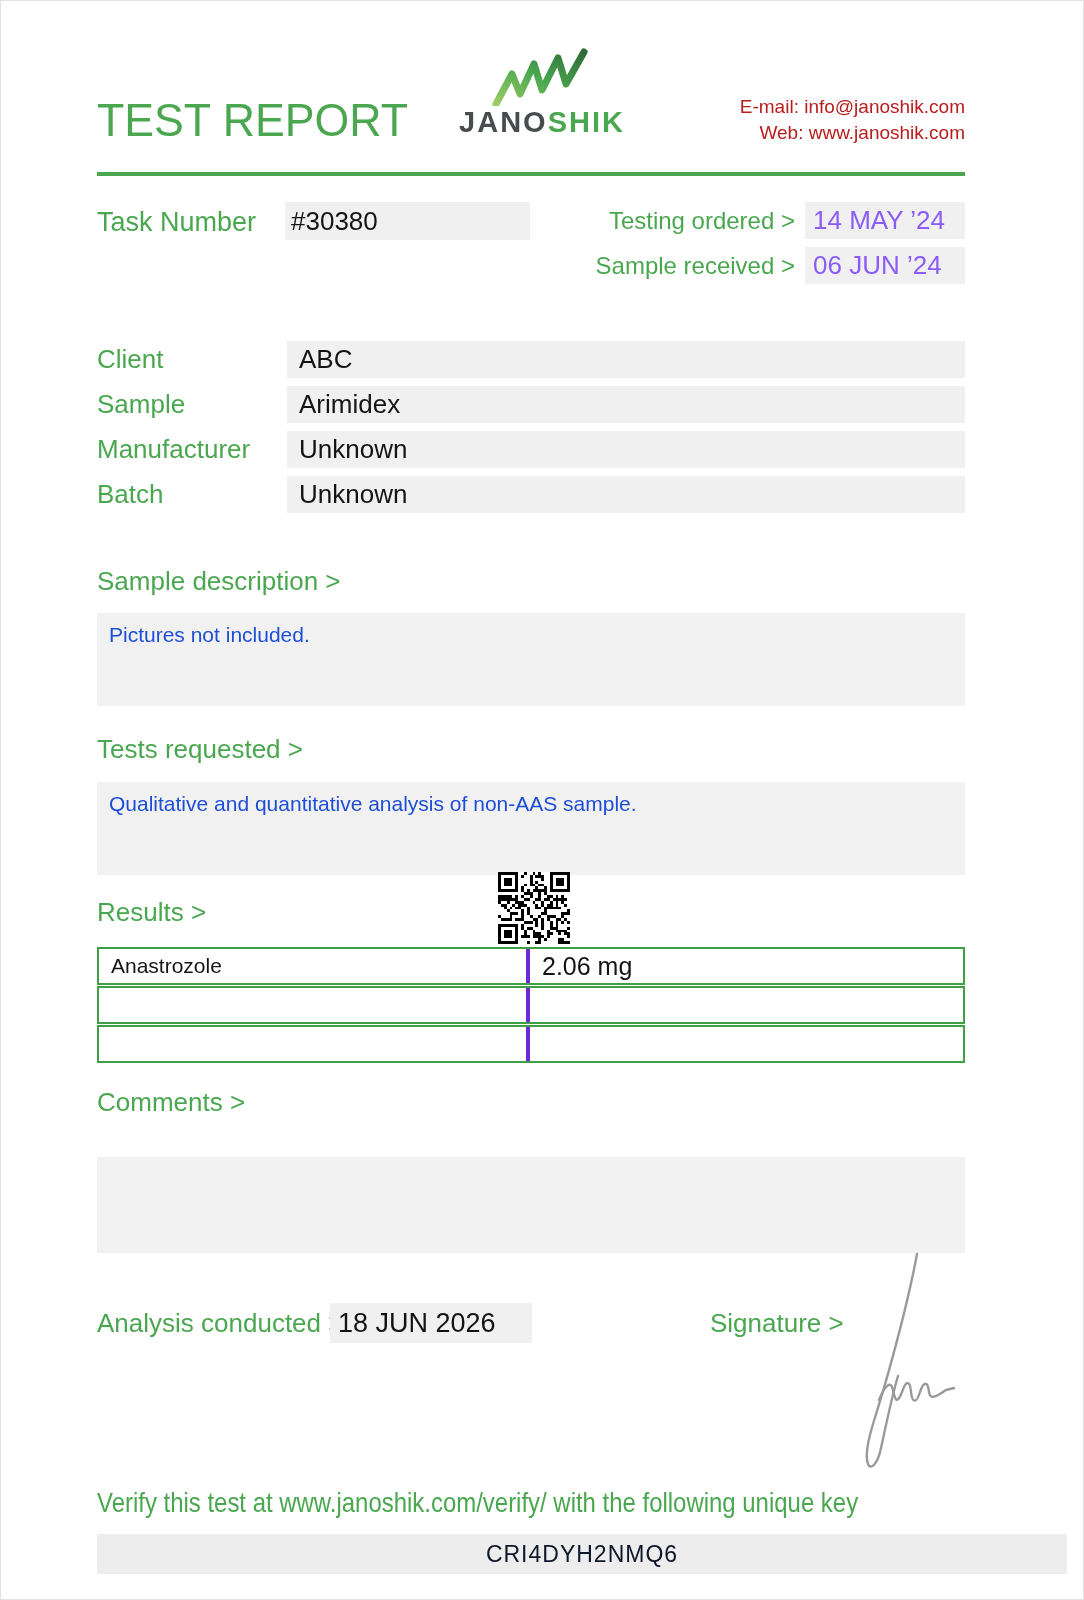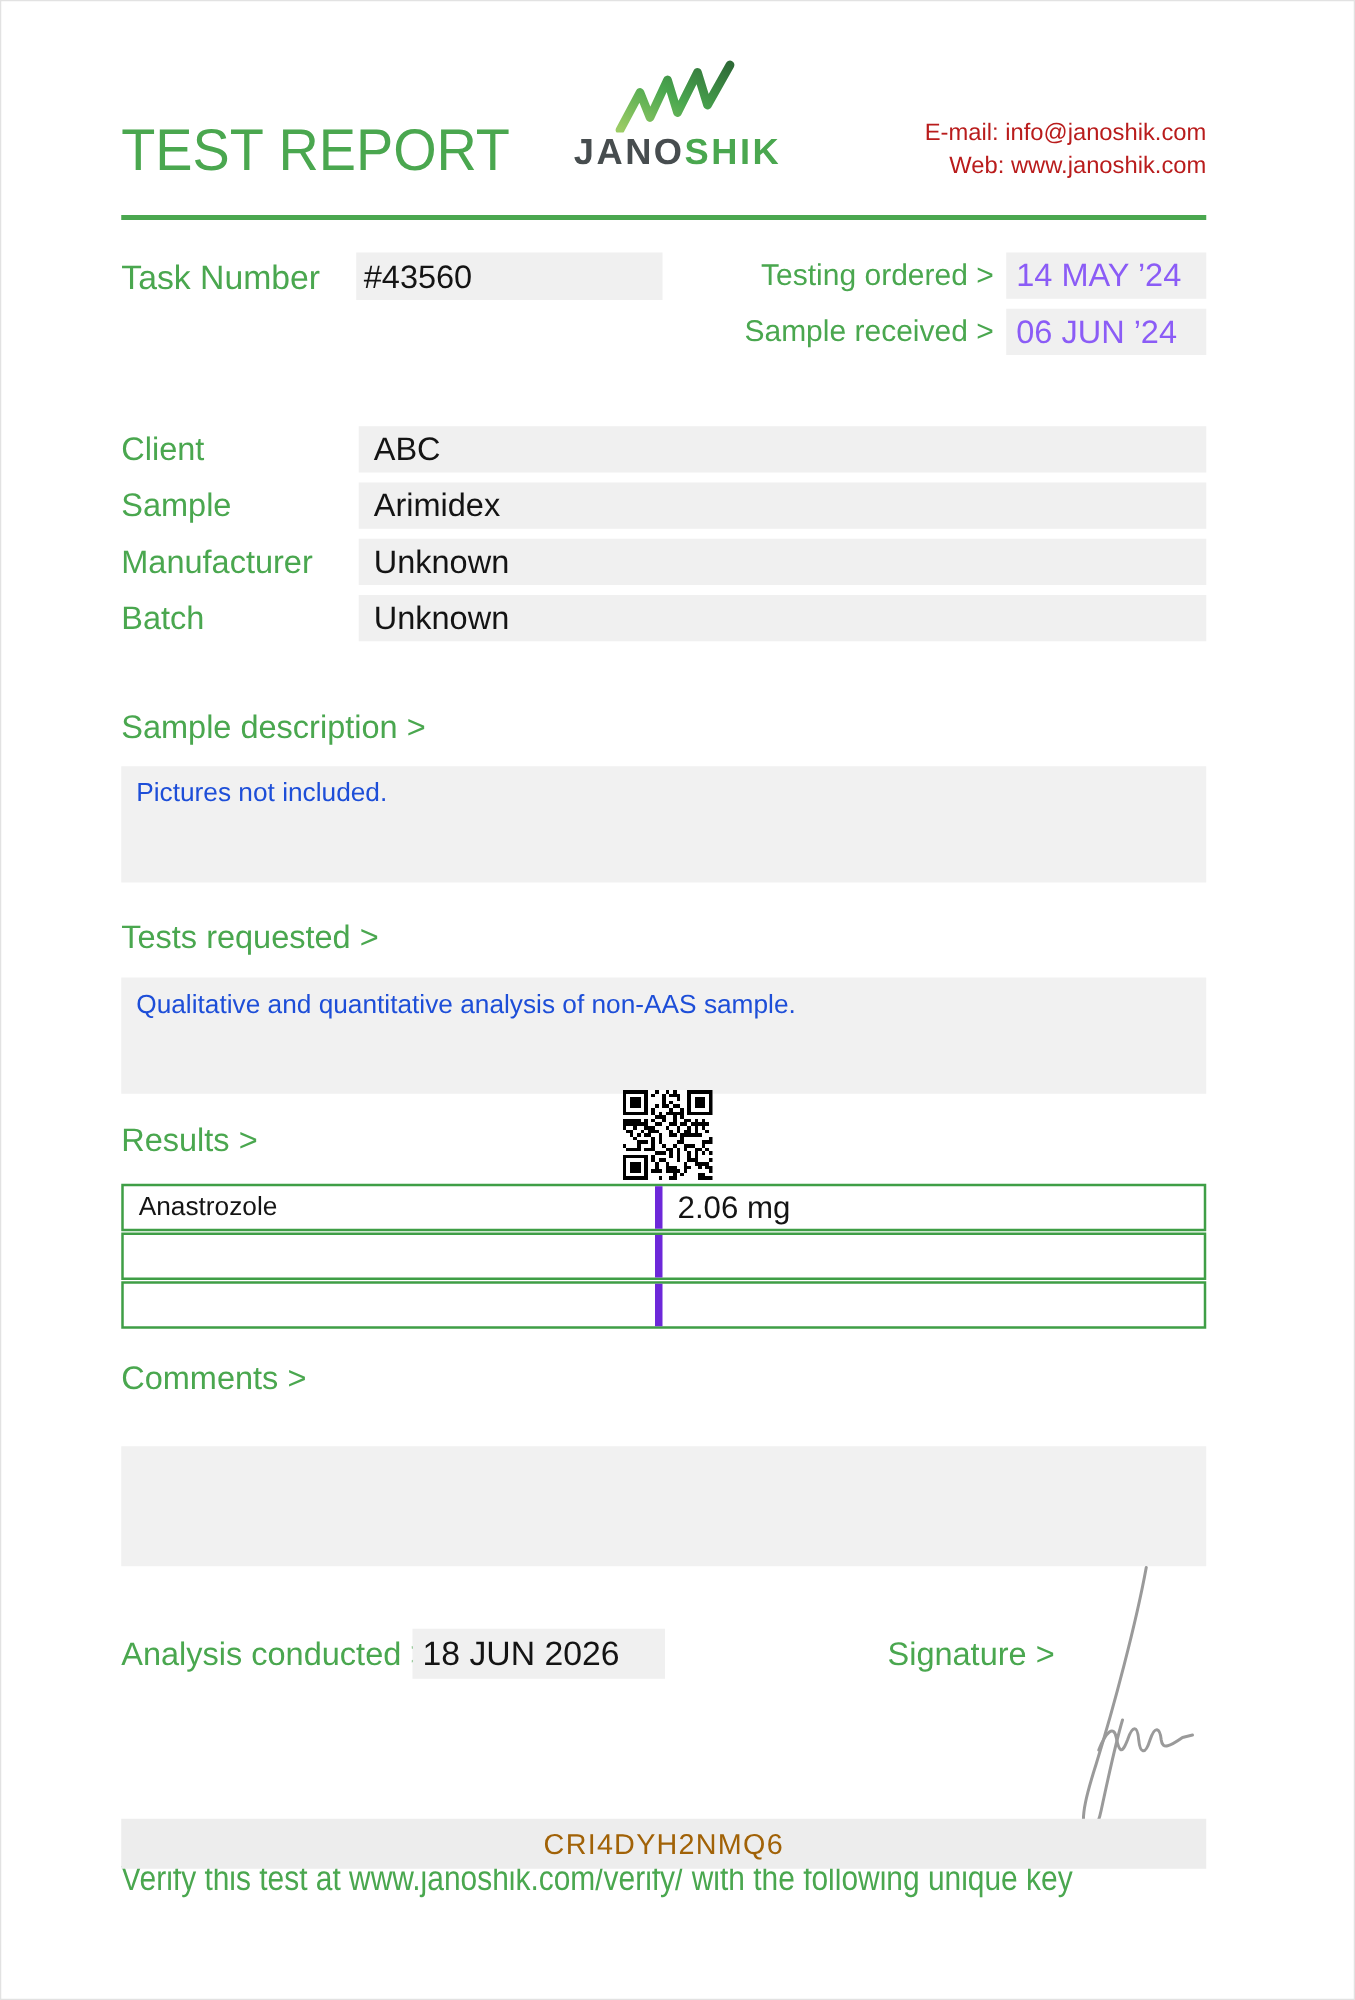--- a/index.html
+++ b/index.html
@@ -44,33 +44,33 @@
   .b-sample{top:613px;height:93px;}
   .h-tests{left:97px;top:734px;}
   .b-tests{top:782px;height:93px;}
   .h-results{left:97px;top:897px;}
   .h-comments{left:97px;top:1087px;}
   .b-comments{top:1157px;height:96px;}
   .qr{left:498px;top:872px;width:72px;height:72px;}
   
   .rtable{left:97px;top:947px;width:868px;}
   .rrow{display:flex;border:2px solid #3f9e46;height:34px;margin-bottom:1px;background:#fff;}
-  .rcell1{width:431px;border-right:6px solid #6d28d9;font-size:21px;line-height:34px;
+  .rcell1{width:431px;border-right:4px solid #6d28d9;font-size:21px;line-height:34px;
     padding-left:12px;color:#141414;box-sizing:border-box;}
   .rcell2{flex:1;font-size:25px;line-height:34px;padding-left:12px;color:#141414;}
   
   .analysis-label{left:97px;top:1308px;font-size:26px;}
   .analysis-value{left:330px;top:1303px;width:202px;height:40px;background:#f0f0f0;
     font-size:27px;line-height:40px;padding-left:8px;color:#141414;box-sizing:border-box;white-space:nowrap;}
   .sig-label{left:710px;top:1308px;font-size:26px;}
   .sig{left:845px;top:1248px;}
   .verify-line{left:97px;top:1487px;font-size:28px;color:#4aa74f;white-space:nowrap;
     transform:scaleX(.855);transform-origin:left;}
-  .key-box{left:97px;top:1455px;width:868px;height:40px;background:#ededed;
-    text-align:center;font-size:23px;line-height:40px;color:#a16207;letter-spacing:1px;}
+  .key-box{left:97px;top:1534px;width:970px;height:40px;background:#ededed;
+    text-align:center;font-size:23px;line-height:40px;color:#0f172a;letter-spacing:1px;}
 </style>
 </head>
 <body>
 
 <div class="abs report-title">TEST REPORT</div>
 
 <div class="abs logo">
   <svg width="120" height="58" viewBox="0 0 120 58">
     <defs>
       <linearGradient id="lg" x1="0" y1="1" x2="1" y2="0">
@@ -87,21 +87,21 @@
 </div>
 
 <div class="abs contact">
   <div>E-mail: info@janoshik.com</div>
   <div>Web: www.janoshik.com</div>
 </div>
 
 <div class="abs hr-green"></div>
 
 <div class="abs green-label task-label">Task Number</div>
-<div class="abs task-value">#43560</div>
+<div class="abs task-value">#30380</div>
 
 <div class="abs dates">
   <div class="date-row">
     <span class="dlabel">Testing ordered  &gt;</span>
     <span class="dval">14 MAY ’24</span>
   </div>
   <div class="date-row">
     <span class="dlabel">Sample received &gt;</span>
     <span class="dval">06 JUN ’24</span>
   </div>

